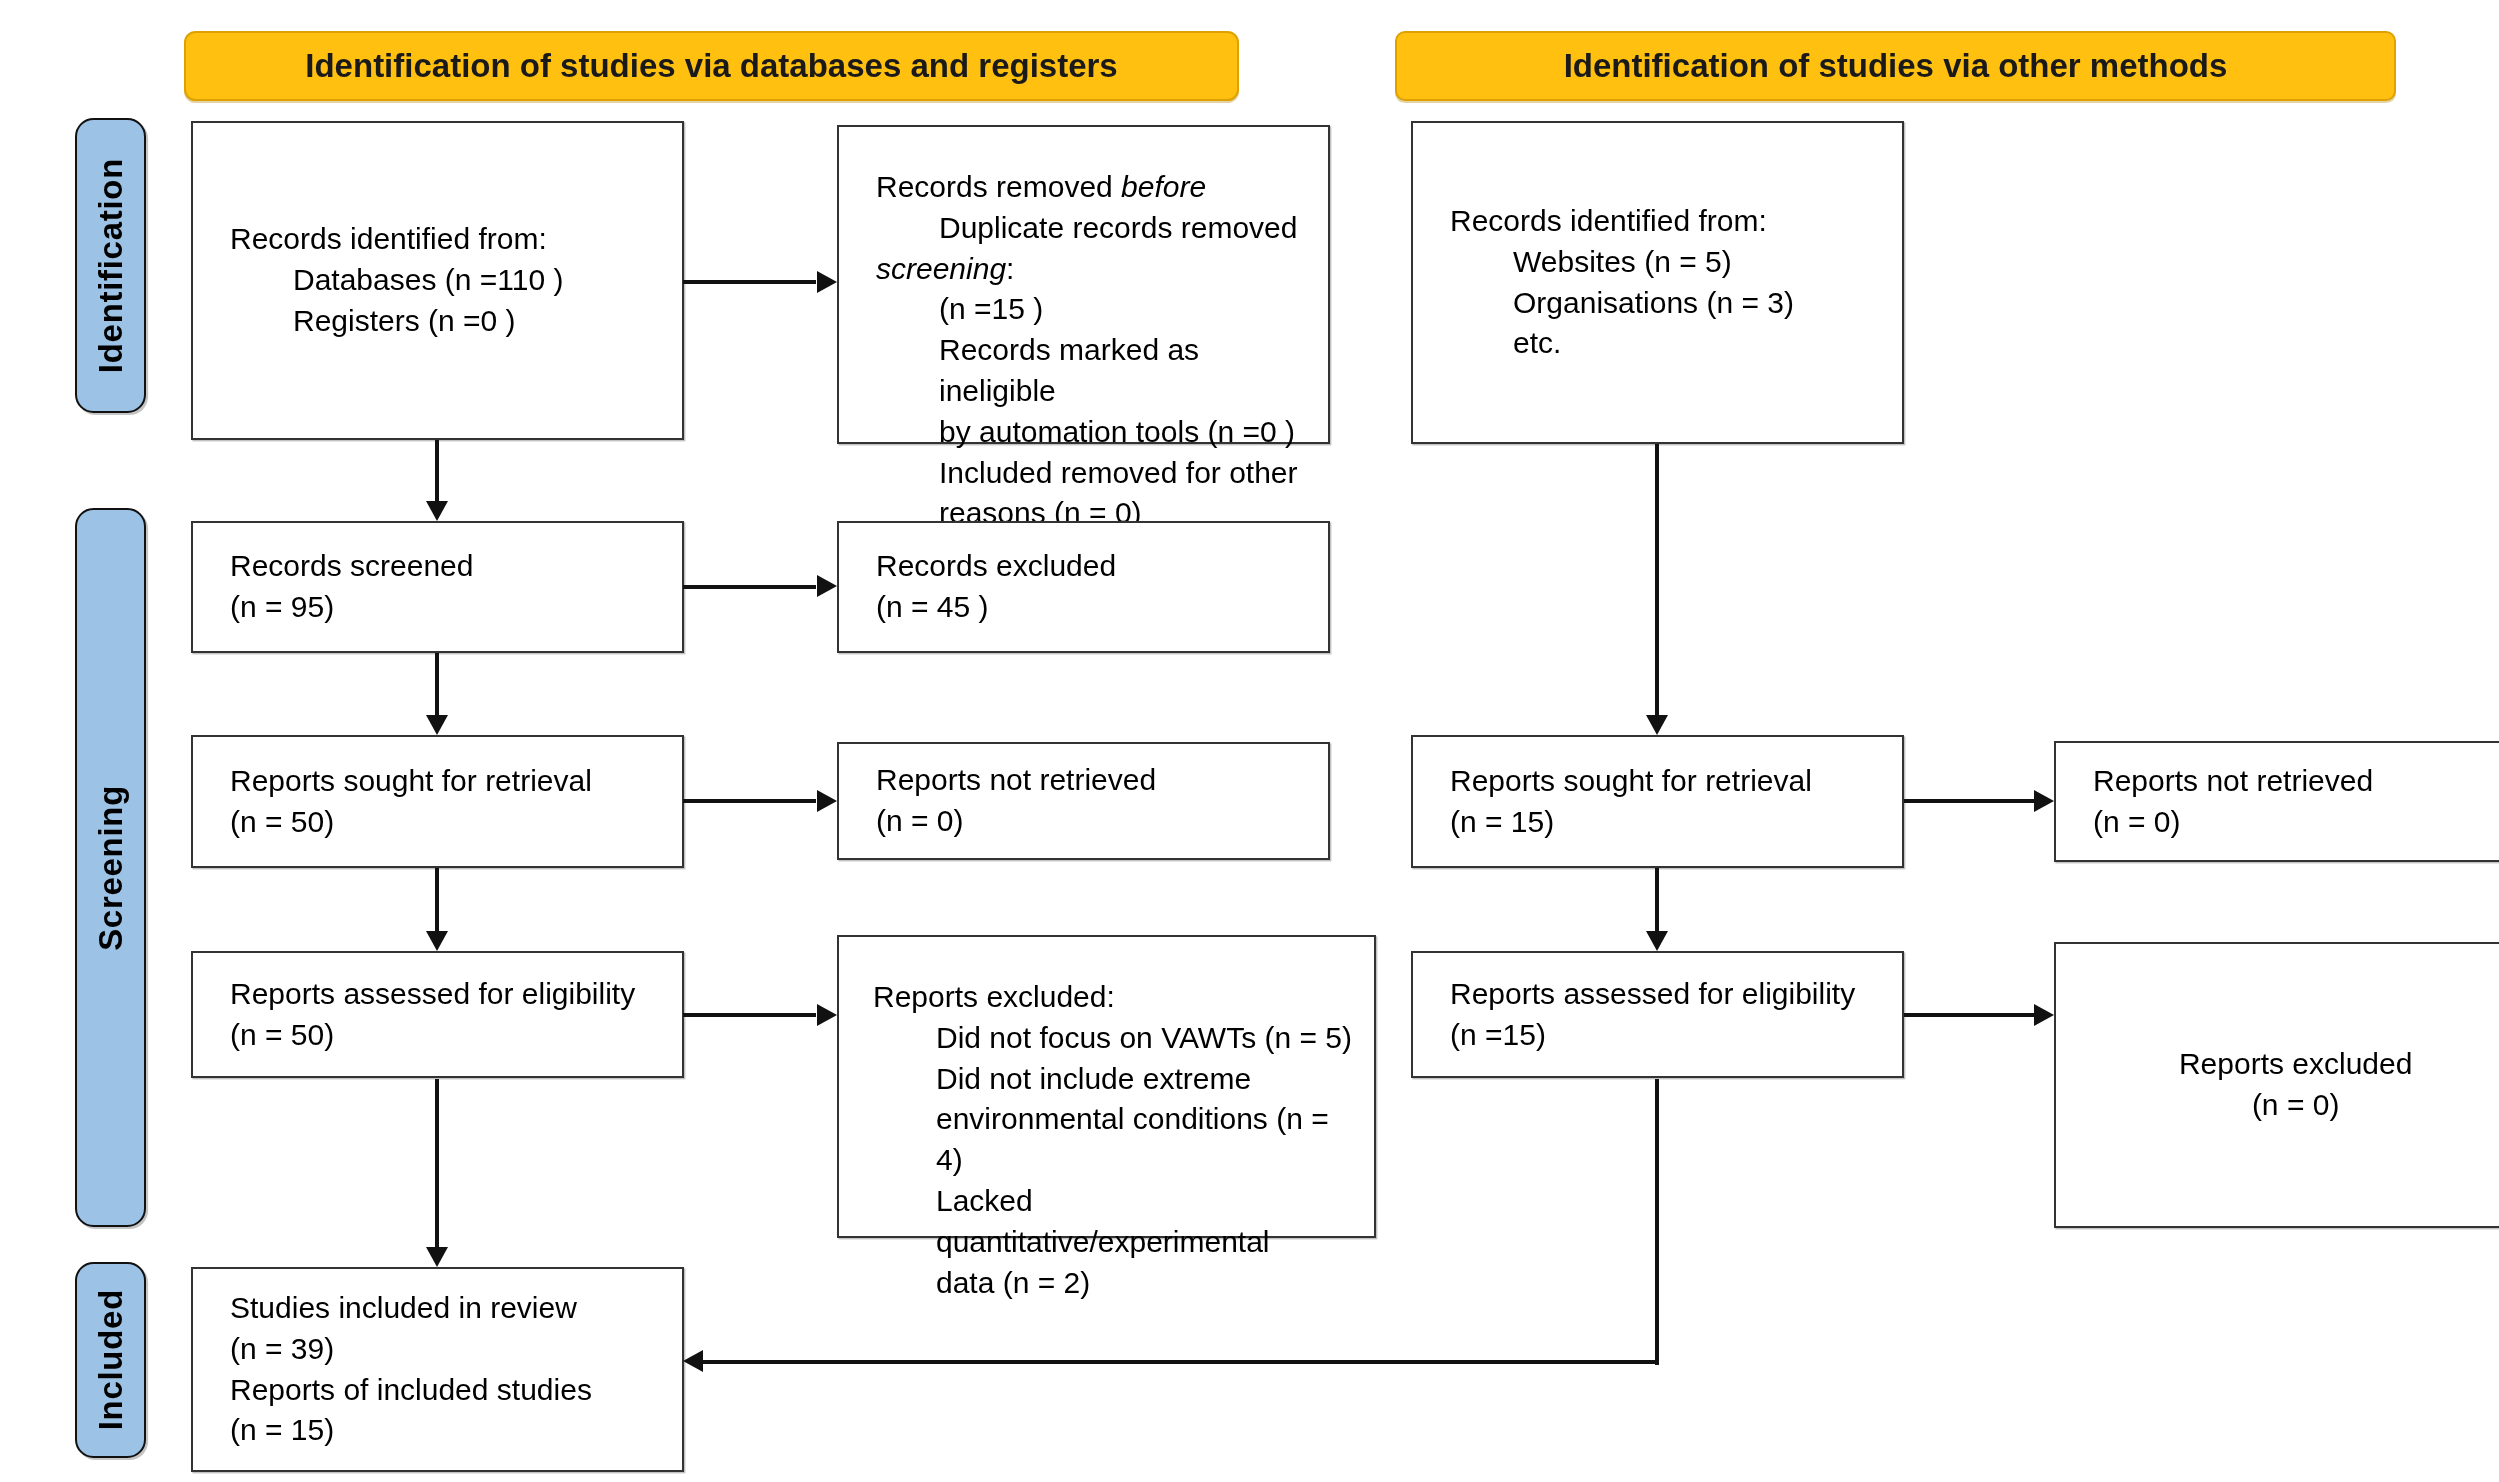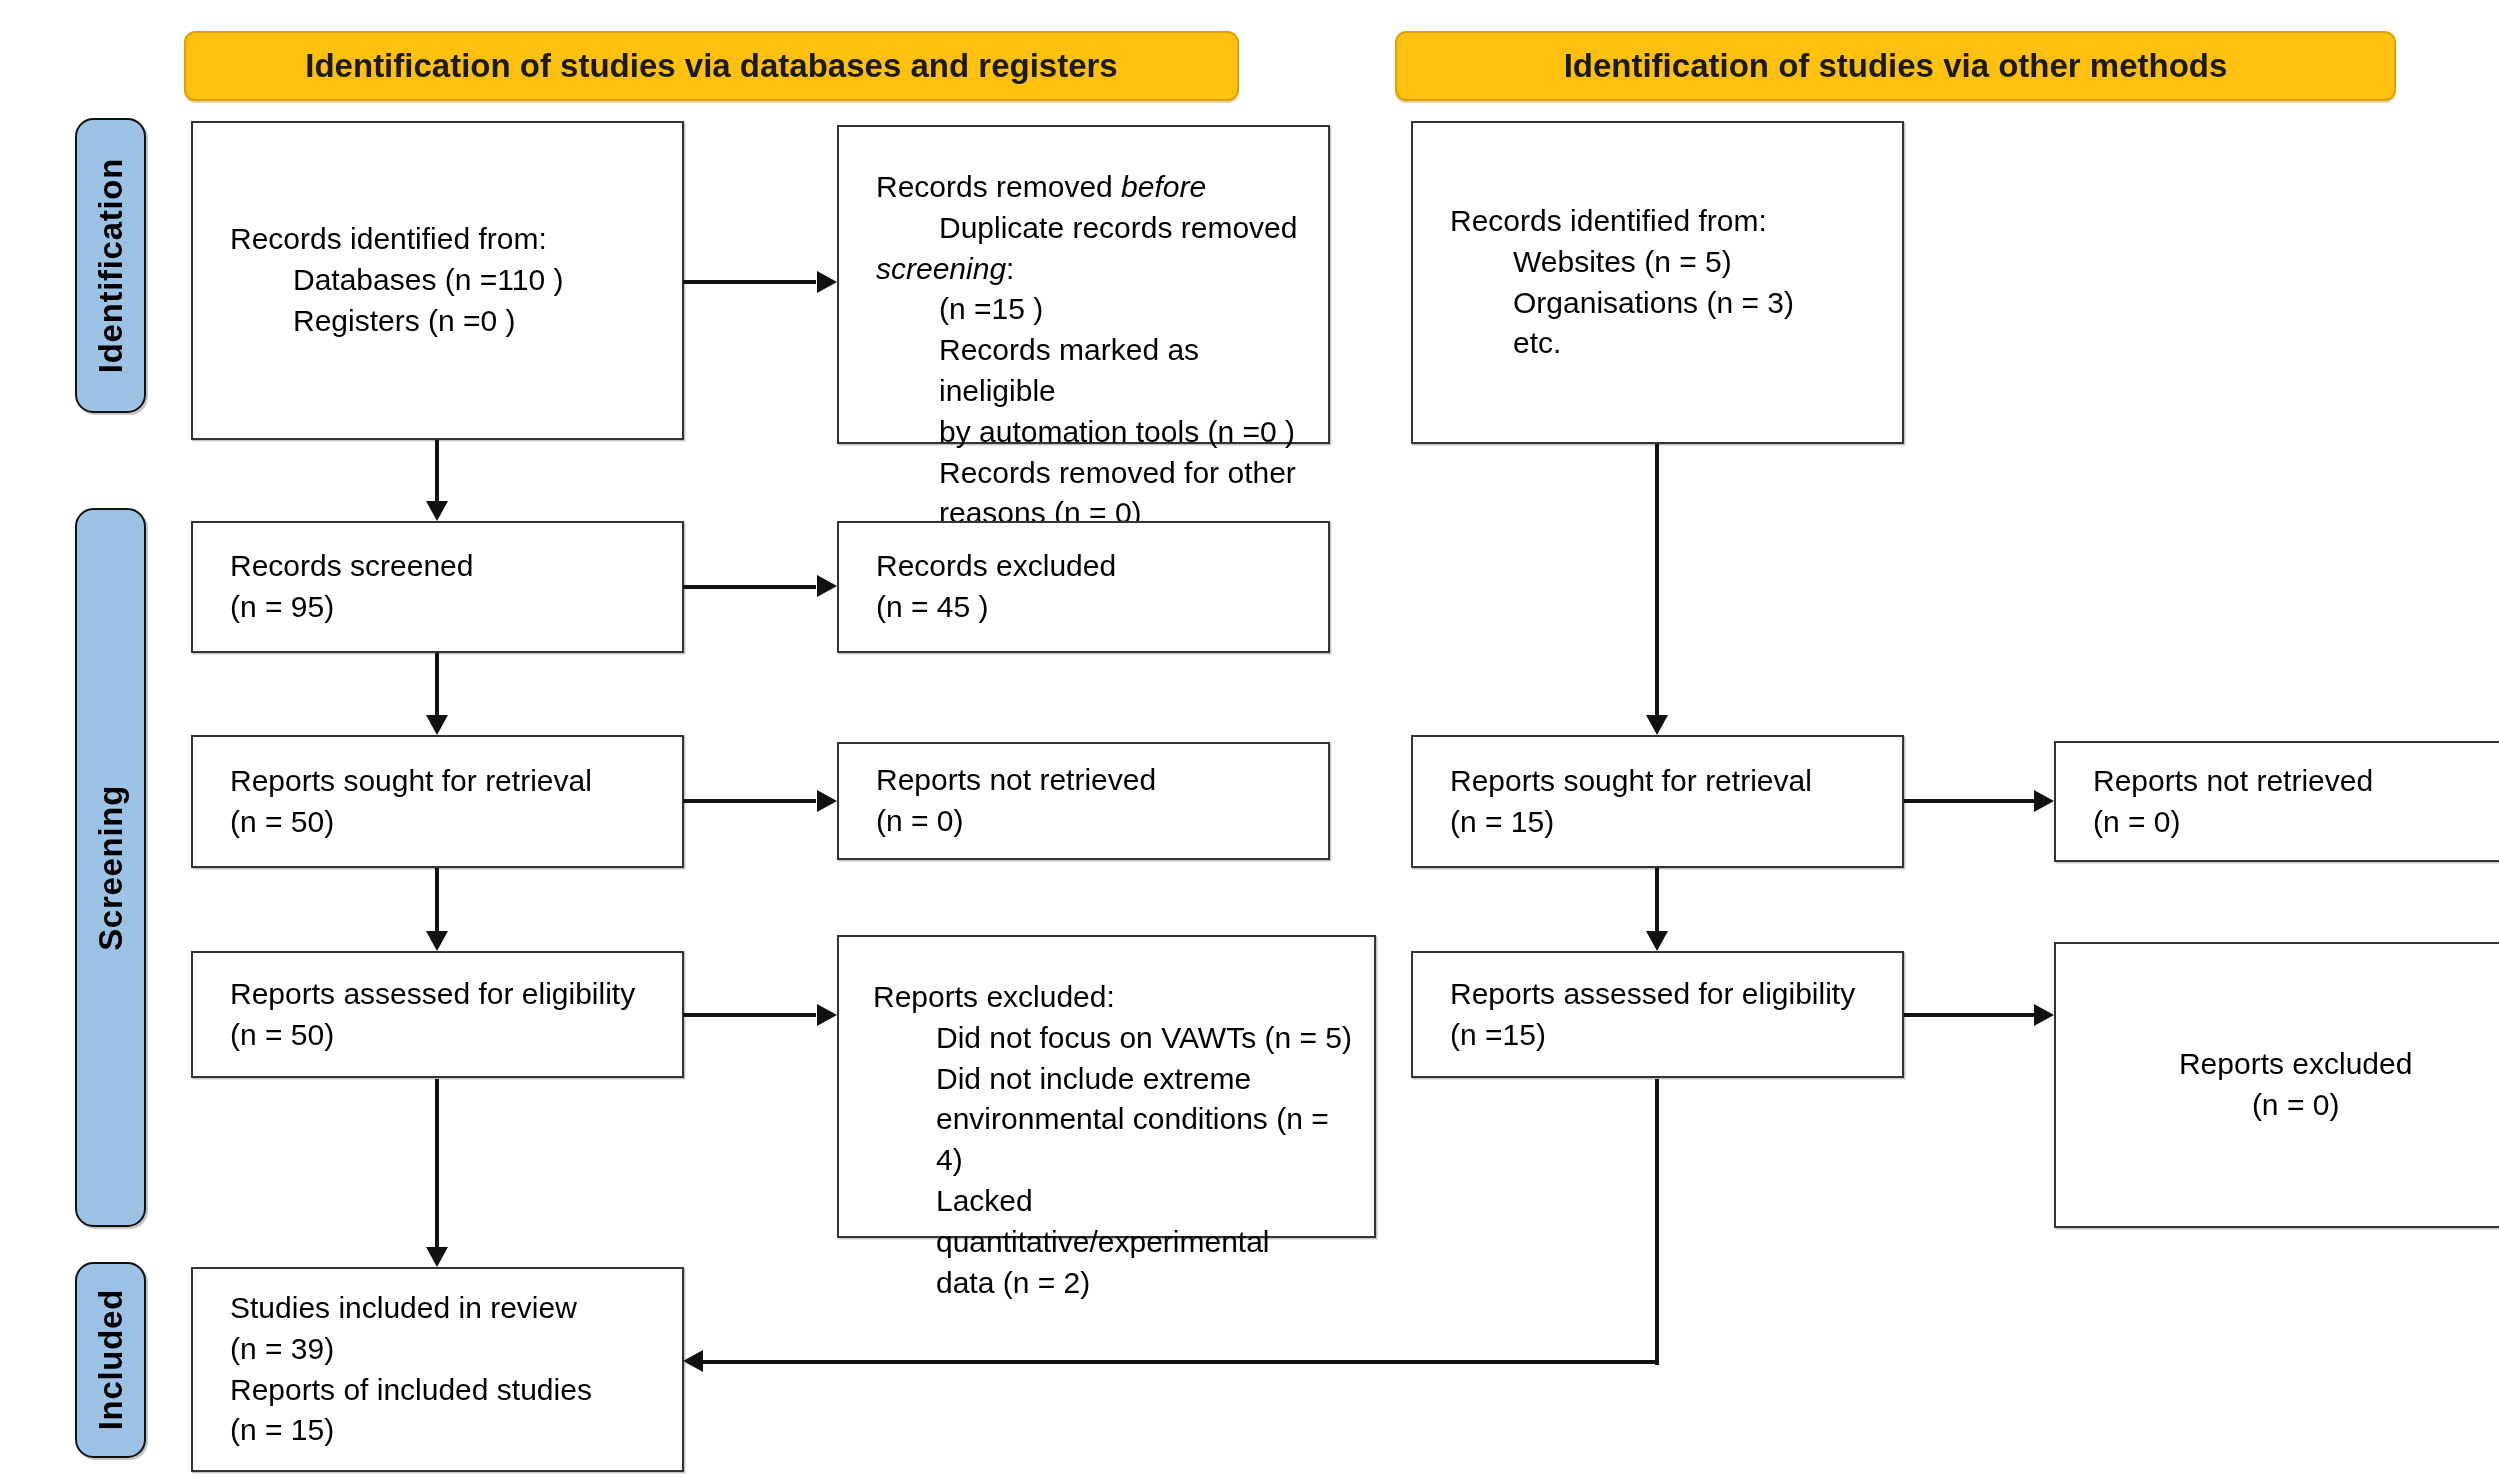--- a/index.html
+++ b/index.html
@@ -51,21 +51,21 @@
     border-right:20px solid #111; }
 </style>
 </head>
 <body>
 
 <div id="canvas">
 
   <div class="banner" style="left:136px; width:1055px;">
     <span>Identification of studies via databases and registers</span>
   </div>
-  <div class="banner" style="left:1347px; width:1001px;">
+  <div class="banner" style="left:1347px; width:1001px;border-radius:10px;">
     <span>Identification of studies via other methods</span>
   </div>
 
   <div class="side" style="top:118px; height:295px;">
     <span>Identification</span>
   </div>
   <div class="side" style="top:508px; height:719px;">
     <span>Screening</span>
   </div>
   <div class="side" style="top:1262px; height:196px;">
@@ -77,21 +77,21 @@
       <div class="line ind"><span>Databases (n =110 )</span></div>
       <div class="line ind"><span>Registers (n =0 )</span></div>
     </div>
   <div class="box top" style="left:789px; top:125px; width:493px; height:319px;justify-content:space-between;">
       <div class="line"><span>Records removed </span><span class="it">before</span></div>
       <div class="line ind"><span>Duplicate records removed</span></div>
       <div class="line"><span class="it">screening</span><span>:</span></div>
       <div class="line ind"><span>(n =15 )</span></div>
       <div class="line ind"><span>Records marked as ineligible</span></div>
       <div class="line ind"><span>by automation tools (n =0 )</span></div>
-      <div class="line ind"><span>Records removed for other</span></div>
+      <div class="line ind"><span>Included removed for other</span></div>
       <div class="line ind"><span>reasons (n = 0)</span></div>
     </div>
   <div class="box" style="left:143px; top:521px; width:493px; height:132px;">
       <div class="line"><span>Records screened</span></div>
       <div class="line"><span>(n = 95)</span></div>
     </div>
   <div class="box" style="left:789px; top:521px; width:493px; height:132px;">
       <div class="line"><span>Records excluded</span></div>
       <div class="line"><span>(n = 45 )</span></div>
     </div>

